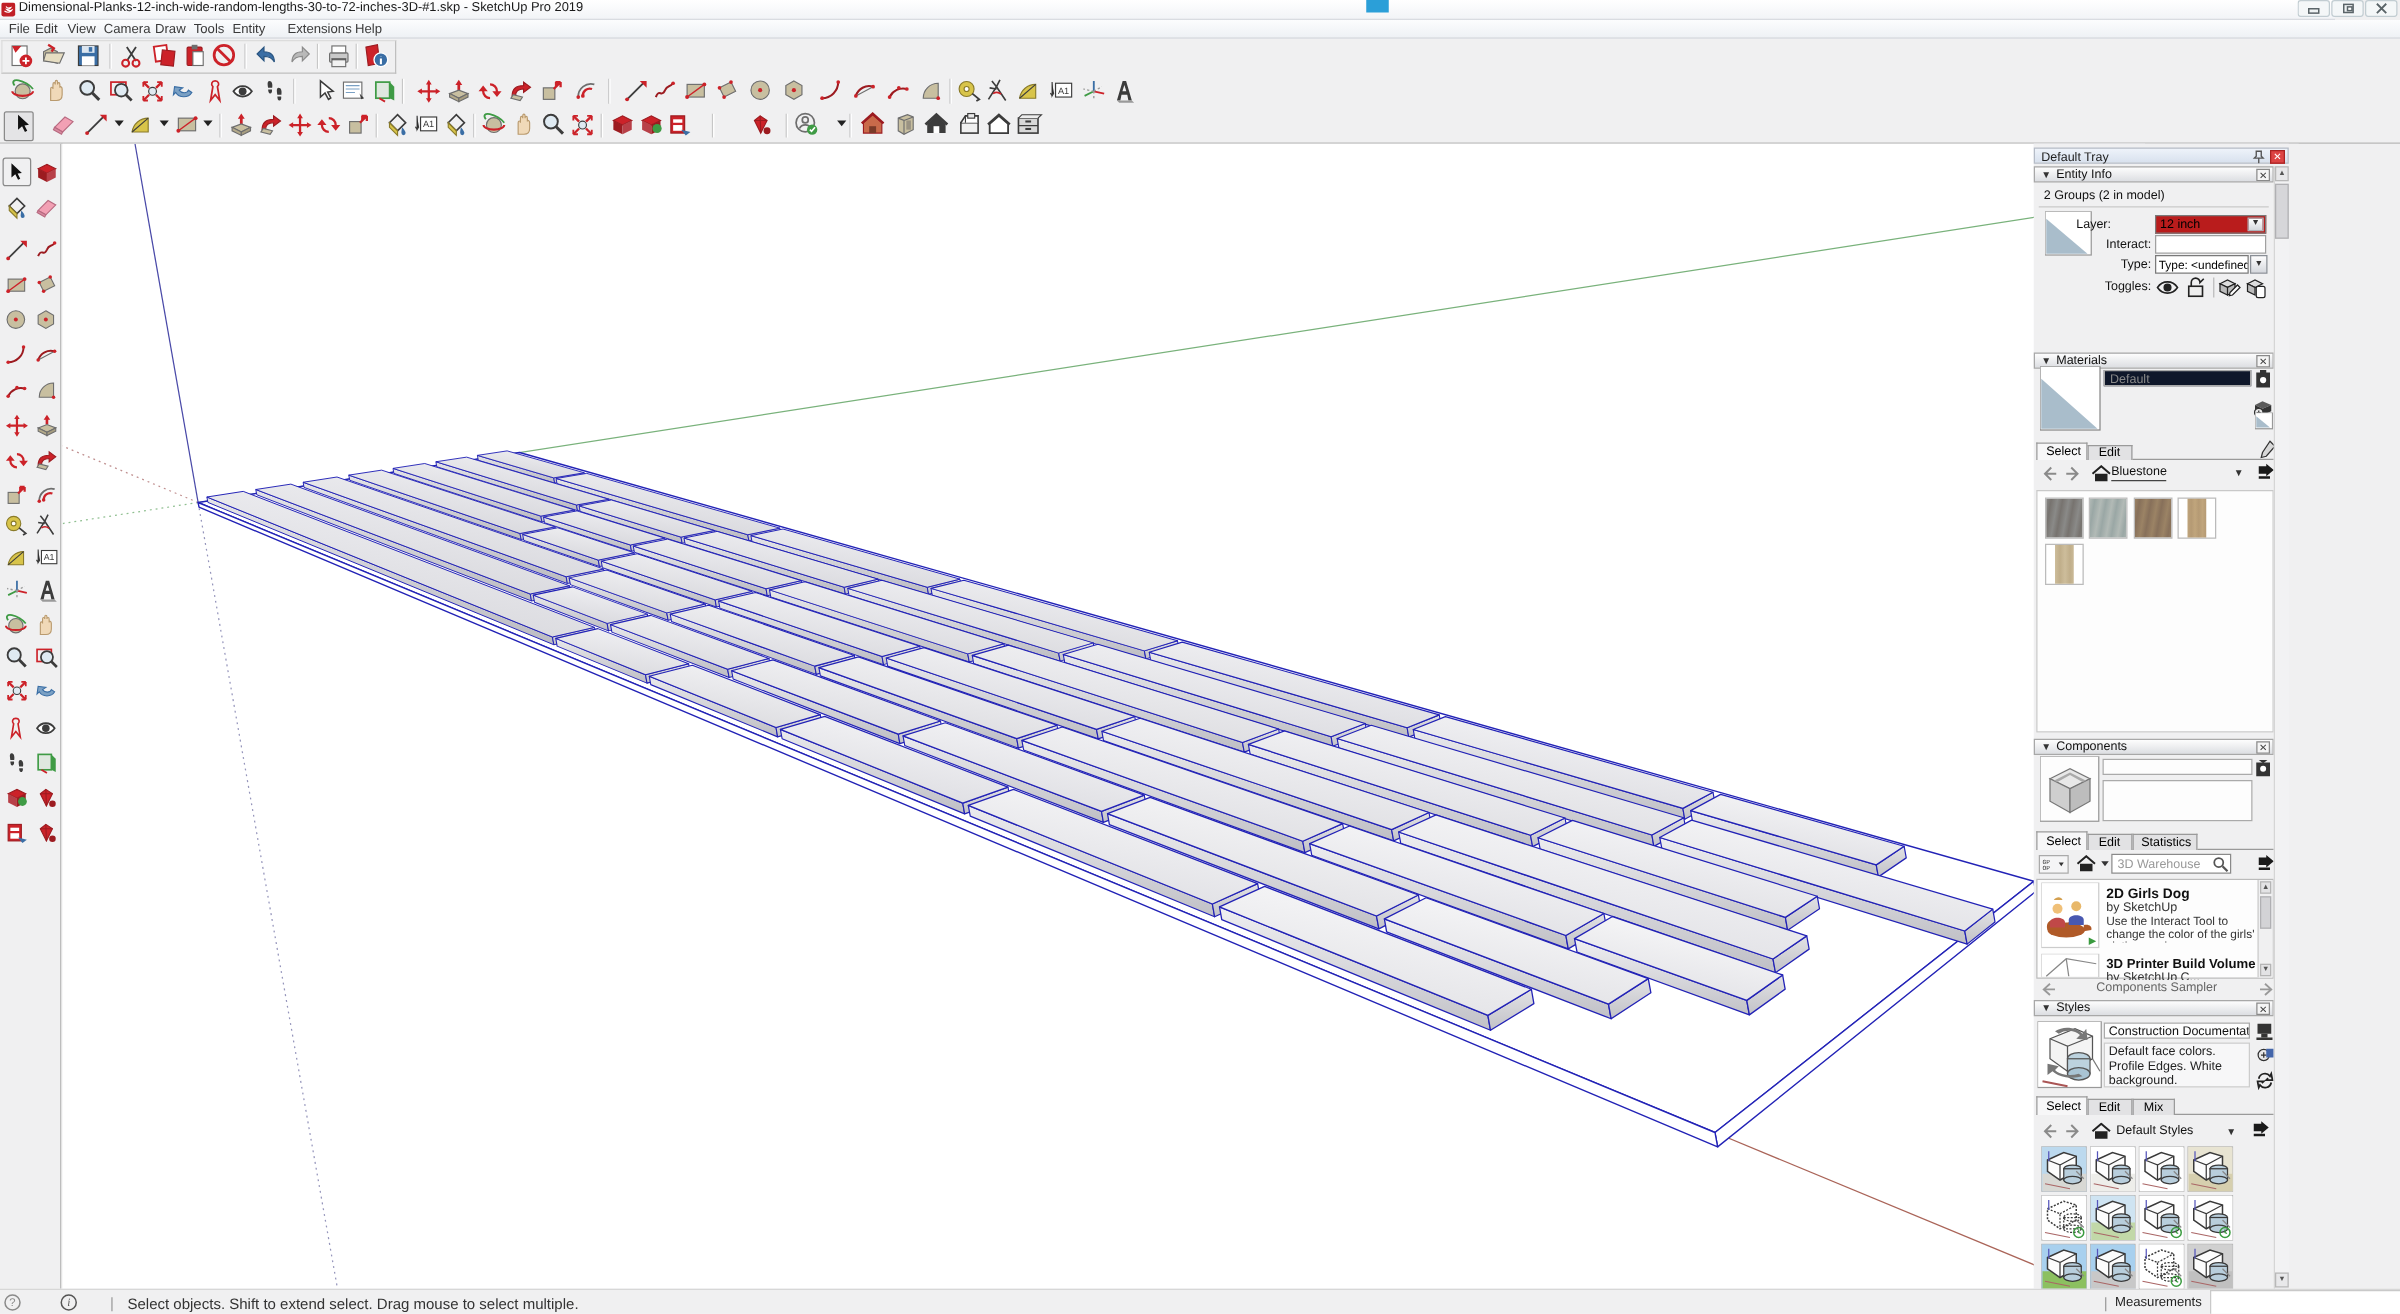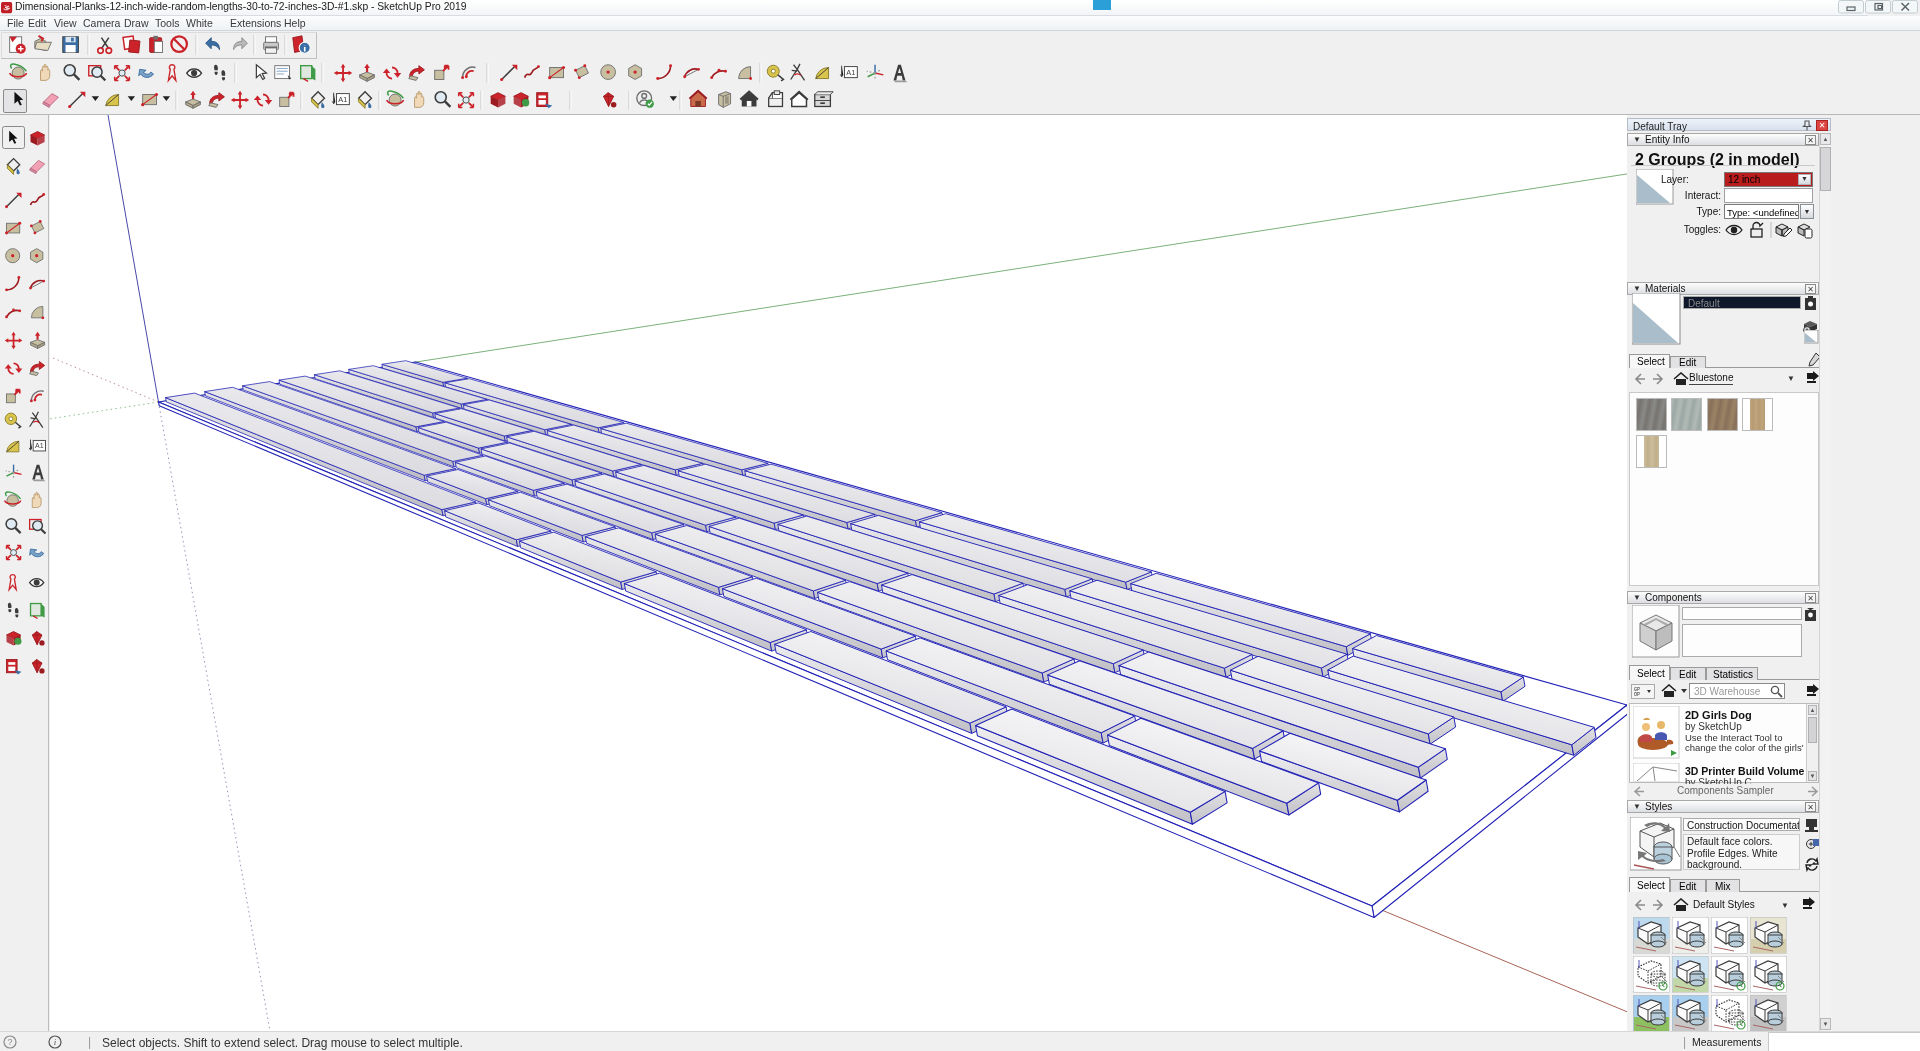--- a/index.html
+++ b/index.html
@@ -26,21 +26,21 @@
   </svg>
 </div>
 
 <div class="abs" style="left:0;top:16px;width:1920px;height:15px;background:linear-gradient(#fcfdfe,#eef1f5);border-bottom:1px solid #d0d4da;color:#3a3a3a;font-size:10.5px">
   <span class="abs" style="left:7px;top:1px">File</span>
   <span class="abs" style="left:28px;top:1px">Edit</span>
   <span class="abs" style="left:54px;top:1px">View</span>
   <span class="abs" style="left:83px;top:1px">Camera</span>
   <span class="abs" style="left:124px;top:1px">Draw</span>
   <span class="abs" style="left:155px;top:1px">Tools</span>
-  <span class="abs" style="left:186px;top:1px">White</span>
+  <span class="abs" style="left:186px;top:1px">Entity</span>
   <span class="abs" style="left:230px;top:1px">Extensions</span>
   <span class="abs" style="left:284px;top:1px">Help</span>
 </div>
 
 <div class="abs" style="left:0;top:31px;width:1920px;height:84px;background:#f0f0f1;border-bottom:1px solid #b8b8b8">
   <div class="abs" style="left:1px;top:1px;width:316px;height:27px;border:1px solid #dcdcdc;border-right-color:#bfbfbf;border-bottom-color:#bfbfbf"></div>
   <div class="abs" style="left:3px;top:58px;width:24px;height:24px;border:1px solid #8a8a8a;border-radius:2px;background:#e4e4e6"></div>
   <svg style="position:absolute;left:0;top:0px;width:1000px;height:28px" viewBox="0 0 1000 28">
       <g transform="translate(6,3) scale(0.92)">
         <rect x="4" y="3" width="13" height="17" fill="#fff" stroke="#6e6e6e"></rect>
@@ -1195,21 +1195,21 @@
       <svg class="abs" style="left:174px;top:1px" width="10" height="11" viewBox="0 0 10 11">
         <path d="M3 1 h4 v4 l1.5 1.5 h-7 L3 5 Z M5 6.5 v4" fill="none" stroke="#555" stroke-width="1.1"></path>
       </svg>
       <div class="abs" style="left:188px;top:1px;width:12px;height:11px;background:#d44;border:1px solid #a22;color:#fff;font-size:8px;line-height:10px;text-align:center">✕</div>
     </div>
     <div class="abs" style="left:0;top:18px;width:192px;height:13px;background:linear-gradient(#fdfdfd,#dcdee2);border:1px solid #a8a8a8;font-size:10px;color:#111">
       <span class="abs" style="left:5px;top:1px;font-size:8px;color:#333">▼</span>
       <span class="abs" style="left:17px;top:0px">Entity Info</span>
       <span class="abs" style="left:177px;top:1px;width:11px;height:10px;border:1px solid #8a8a8a;background:#f5f5f5;font-size:8px;line-height:9px;text-align:center;color:#444">✕</span>
     </div>
-    <div class="abs" style="left:8px;top:36px;font-weight:bold;font-size:16px;color:#111">2 Groups (2 in model)</div>
+    <div class="abs" style="left:8px;top:36px;font-weight:normal;font-size:10px;color:#111">2 Groups (2 in model)</div>
     <div class="abs" style="left:4px;top:50px;width:184px;height:1px;background:#c9c9c9"></div>
     <svg class="abs" style="left:9px;top:54px" width="38" height="36" viewBox="0 0 38 36">
       <rect x="0" y="0" width="37" height="35" fill="#fff" stroke="#9a9a9a"></rect>
       <path d="M1 34 L1 6 L34 34 Z" fill="#a9bdcb"></path>
     </svg>
     <div style="position:absolute;width:60px;font-size:10px;color:#111;left:34px;top:59px">Layer:</div>
     <div class="abs" style="left:97px;top:57px;width:89px;height:15px;background:#b91c1c;border:1px solid #7a7a7a;font-size:10px;overflow:hidden;white-space:nowrap">
       <span class="abs" style="left:3px;top:1px">12 inch</span>
       <span class="abs" style="right:1px;top:1px;width:13px;height:11px;background:linear-gradient(#fefefe,#d5d8dd);border:1px solid #adb2b8;font-size:7px;text-align:center;color:#333">▼</span>
     </div>

